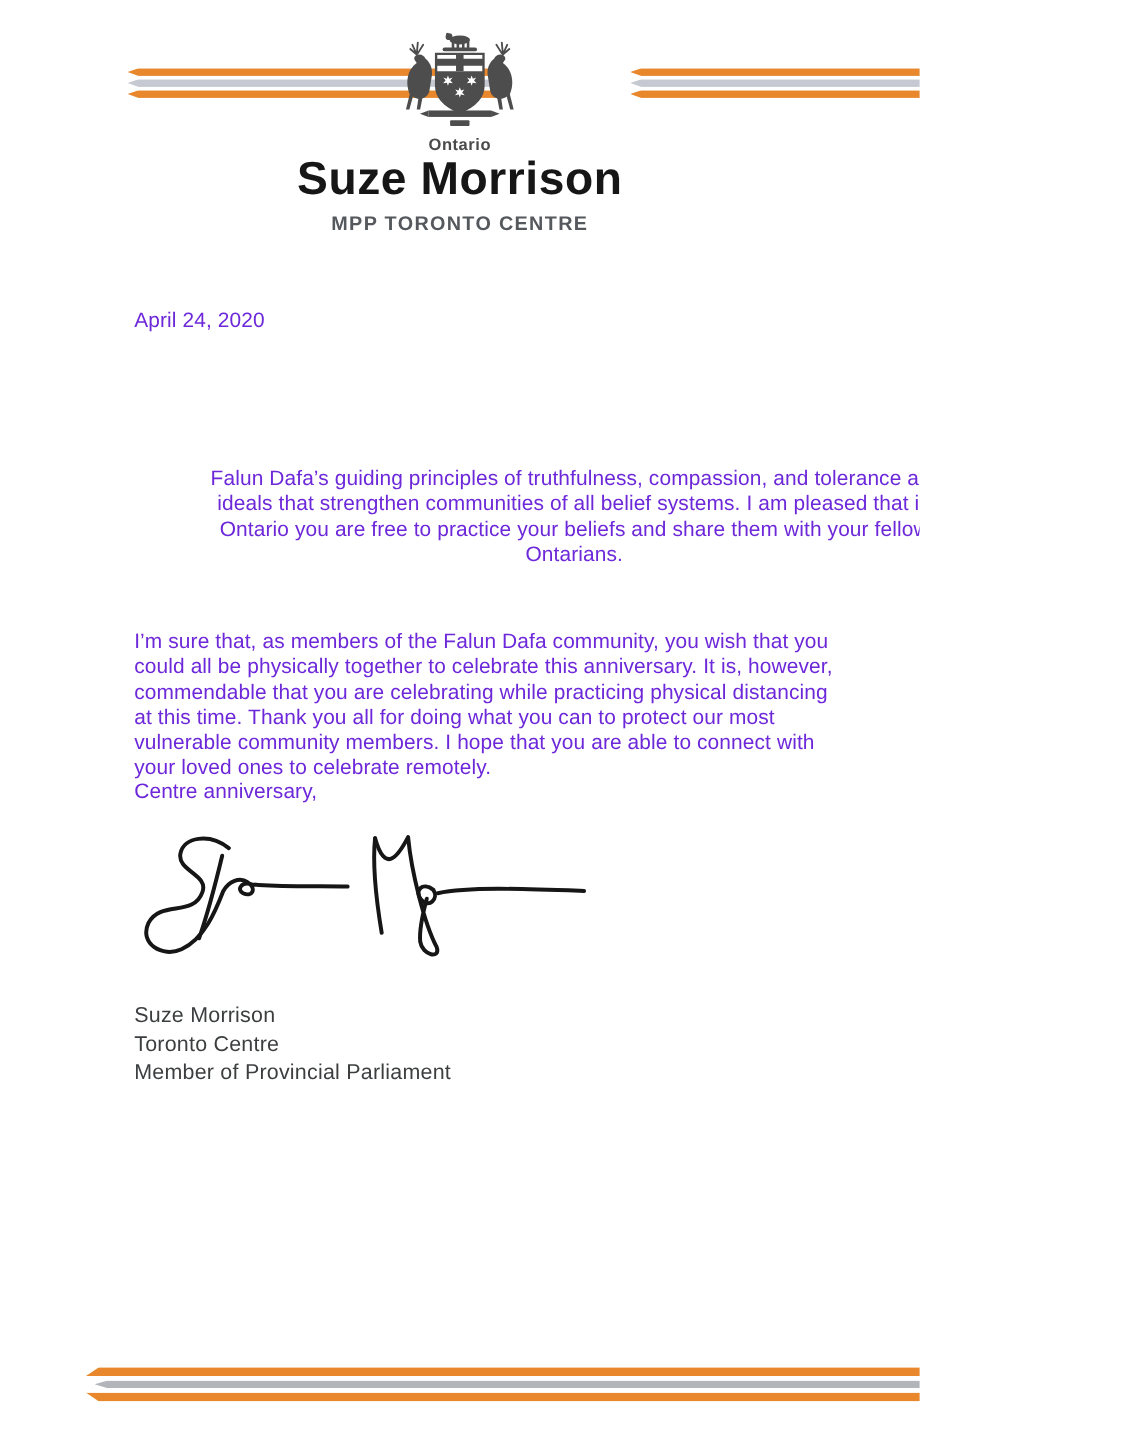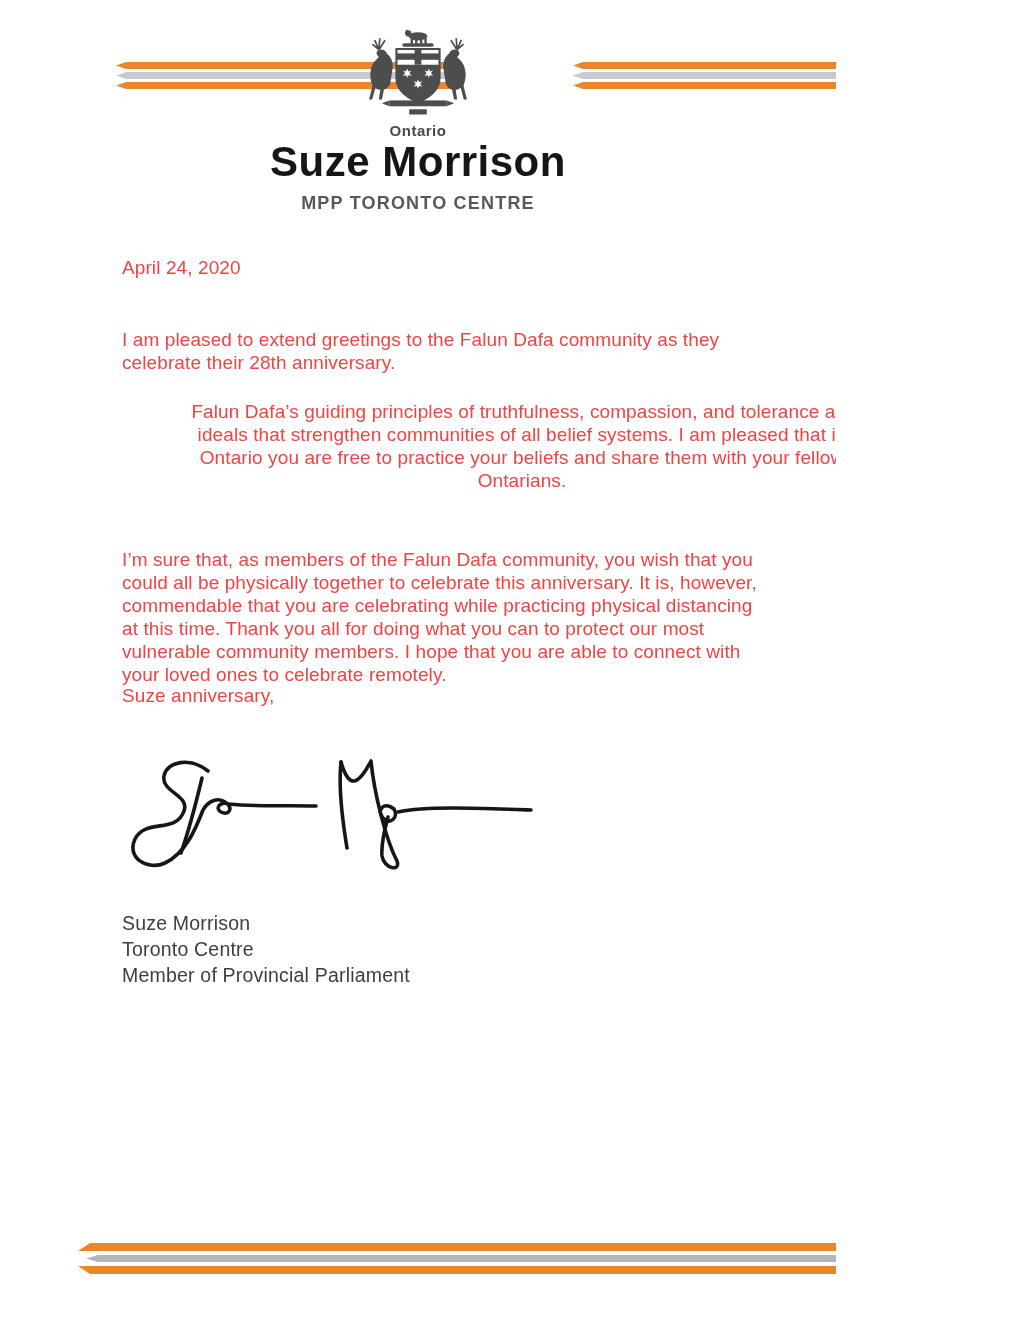--- a/index.html
+++ b/index.html
@@ -42,22 +42,22 @@
     letter-spacing:.5px;
   }
   .sub-title{
     position:absolute;top:193px;left:0;width:100%;
     text-align:center;font-size:18px;font-weight:700;color:#55585c;
     letter-spacing:1.2px;
   }
   
   .body-block{
     position:absolute;left:122px;width:800px;
-    font-size:19px;line-height:23px;color:#ef4444;
-    white-space:pre-line;letter-spacing:.1px;
+    font-size:19px;line-height:23px;color:#6d28d9;
+    white-space:pre-line;letter-spacing:.1px;margin-top:24px;
   }
   .date{top:256px;}
   .p1{top:328px;}
   .p2{top:400px;text-align:center;}
   .p3{top:548px;}
   .closing{top:684px;}
   
   .signature{position:absolute;left:126px;top:748px;}
   
   .signoff{
@@ -135,33 +135,31 @@
 
       <rect x="51" y="85" width="18" height="5.5" rx="1" fill="#4d4d4d"></rect>
     </svg>
     <div class="crest-label">Ontario</div>
   </div>
 
   <div class="name-title">Suze Morrison</div>
   <div class="sub-title">MPP TORONTO CENTRE</div>
 
   <div class="body-block date">April 24, 2020</div>
-  <div class="body-block p1">I am pleased to extend greetings to the Falun Dafa community as they
-celebrate their 28th anniversary.</div>
   <div class="body-block p2">Falun Dafa’s guiding principles of truthfulness, compassion, and tolerance are
 ideals that strengthen communities of all belief systems. I am pleased that in
 Ontario you are free to practice your beliefs and share them with your fellow
 Ontarians.</div>
   <div class="body-block p3">I’m sure that, as members of the Falun Dafa community, you wish that you
 could all be physically together to celebrate this anniversary. It is, however,
 commendable that you are celebrating while practicing physical distancing
 at this time. Thank you all for doing what you can to protect our most
 vulnerable community members. I hope that you are able to connect with
 your loved ones to celebrate remotely.</div>
-  <div class="body-block closing">Suze anniversary,</div>
+  <div class="body-block closing">Centre anniversary,</div>
 
   <div class="signature">
     <svg width="414" height="134" viewBox="0 0 414 134">
       <g fill="none" stroke="#161616" stroke-width="3.6" stroke-linecap="round" stroke-linejoin="round">
 
         <path d="M82,23
                  C64,9 41,13 38,28
                  C35,44 64,47 58,63
                  C50,86 20,70 9,91
                  C0,110 22,123 39,115

